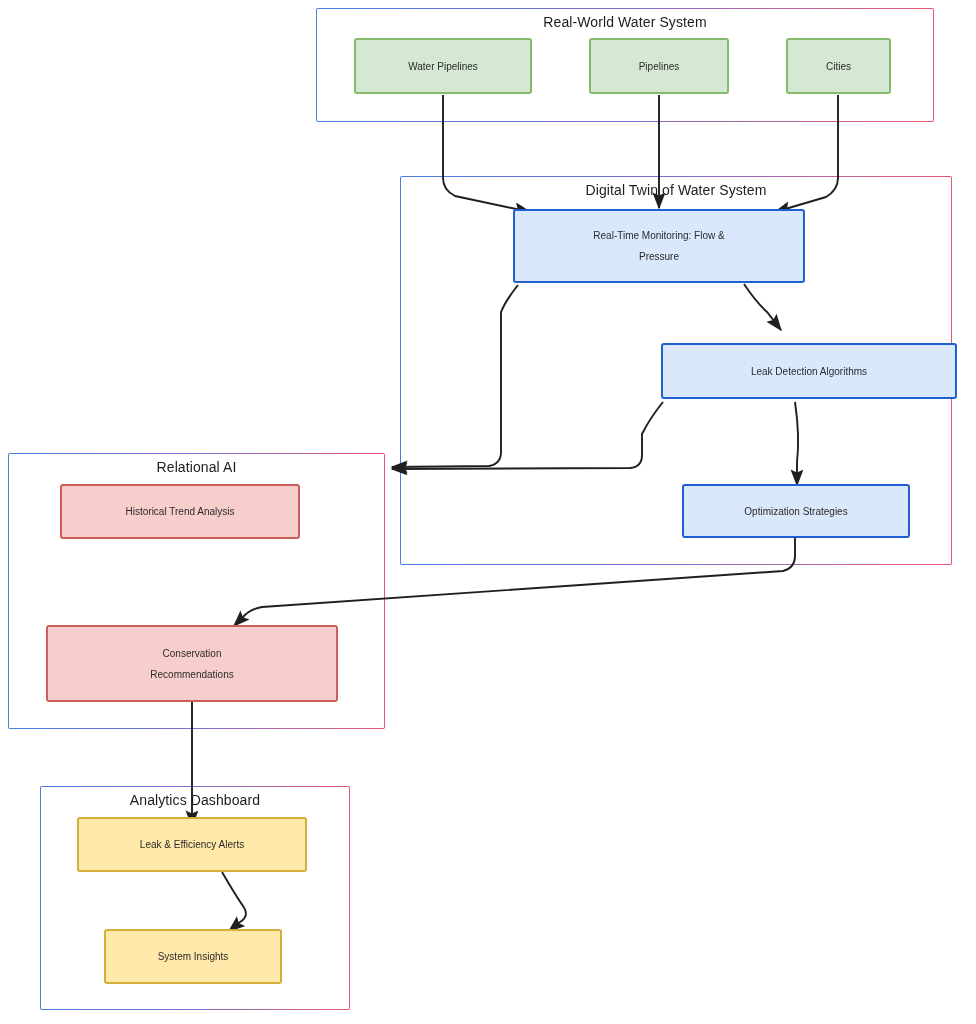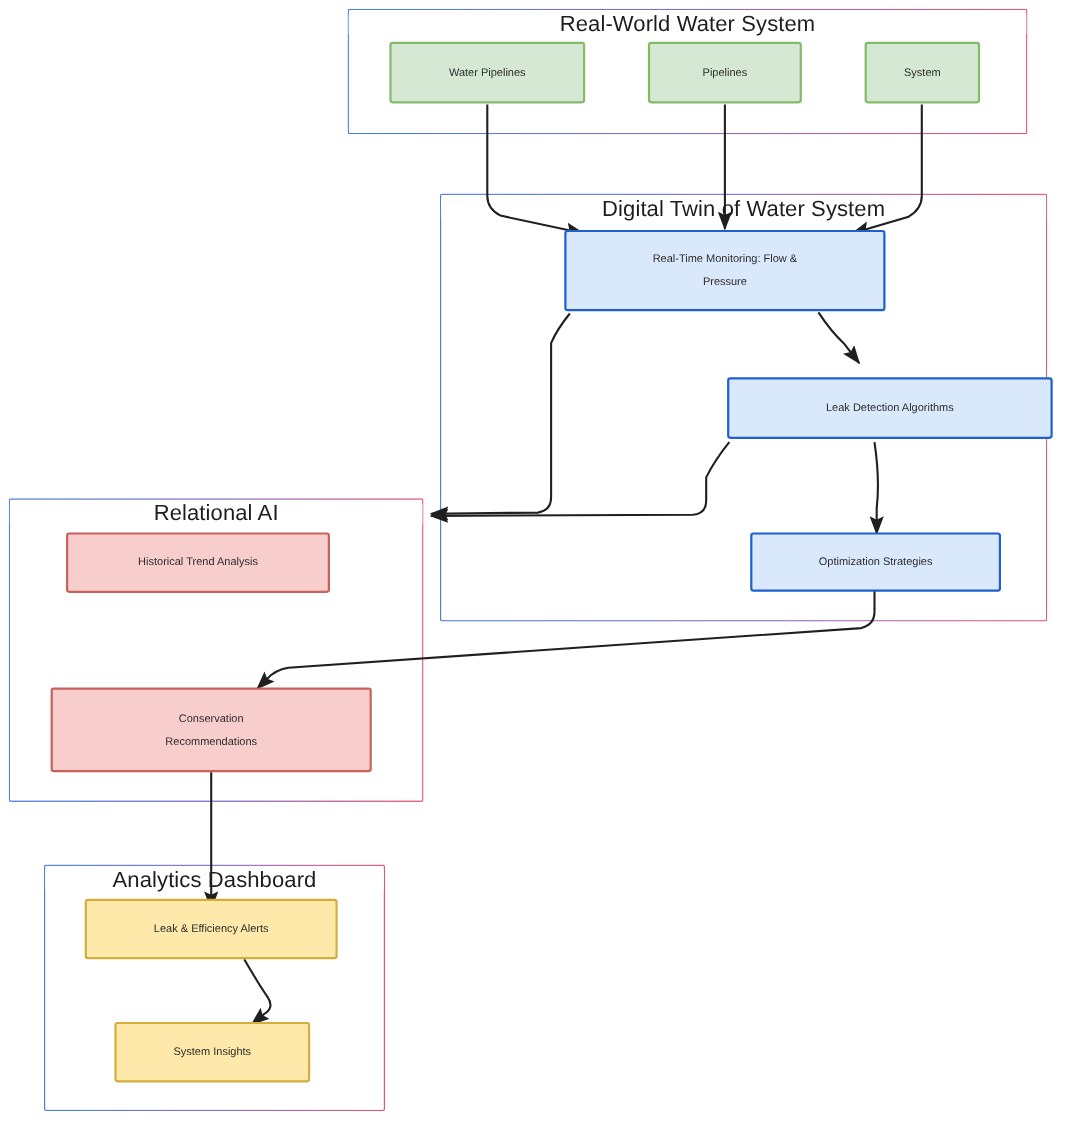--- a/index.html
+++ b/index.html
@@ -30,21 +30,21 @@
       linear-gradient(#fff, #fff) padding-box,
       linear-gradient(90deg, #4a7fe0 0%, #7b6fd0 48%, #e8566f 100%) border-box;
     z-index: 1;
   }
   .cluster-label {
     position: absolute;
     top: 4px;
     left: 0;
     width: 100%;
     text-align: center;
-    font-size: 20px;
+    font-size: 14px;
     color: #1d1d1d;
     letter-spacing: .1px;
     z-index: 3;
     background: #ffffff;
     padding: 1px 0 0 0;
     line-height: 17px;
   }
   .cluster-label span {
     background: #ffffff;
     padding: 0 3px;
@@ -105,21 +105,21 @@
 
   <div class="node n-green" style="left:354px; top:38px; width:178px; height:56px;">
     <span class="lbl">Water Pipelines</span>
   </div>
 
   <div class="node n-green" style="left:589px; top:38px; width:140px; height:56px;">
     <span class="lbl">Pipelines</span>
   </div>
 
   <div class="node n-green" style="left:786px; top:38px; width:105px; height:56px;">
-    <span class="lbl">System</span>
+    <span class="lbl">Cities</span>
   </div>
 
   <div class="cluster" style="left:400px; top:176px; width:552px; height:389px;">
     <div class="cluster-label">
       <span>Digital Twin of Water System</span>
     </div>
   </div>
 
   <div class="node n-blue" style="left:513px; top:209px; width:292px; height:74px;">
     <span class="lbl">Real-Time Monitoring: Flow &amp;

